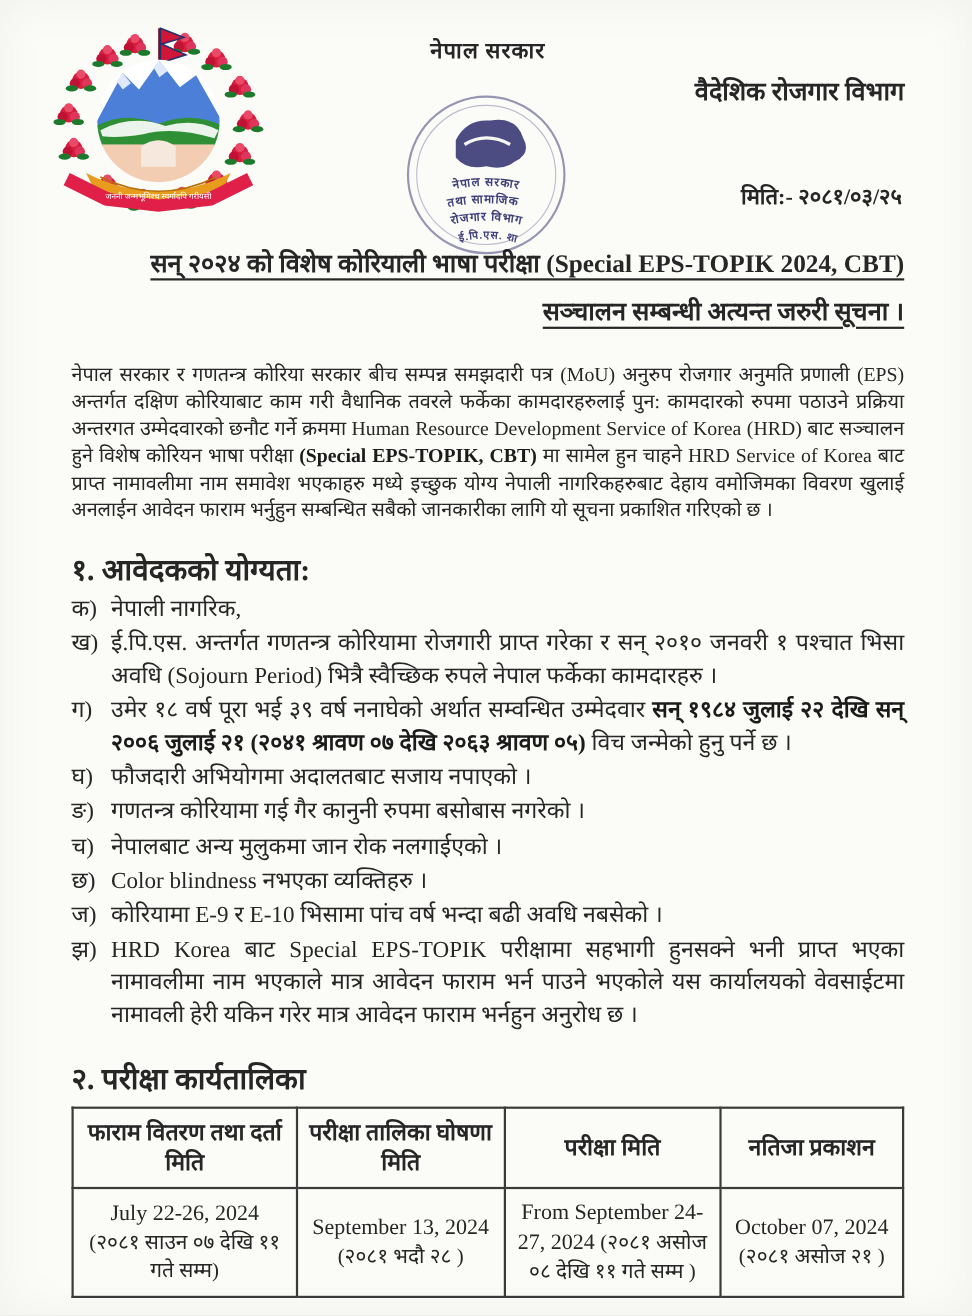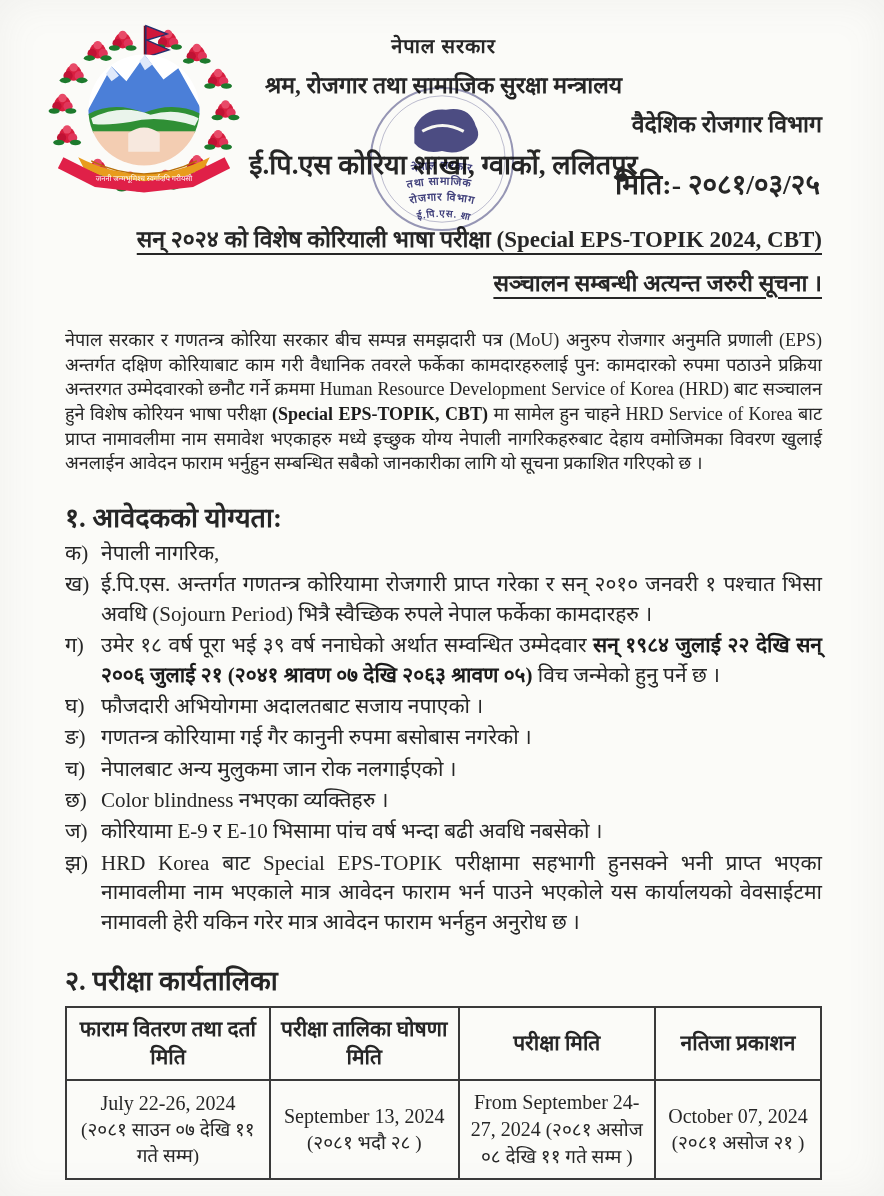--- a/index.html
+++ b/index.html
@@ -16,21 +16,21 @@
     box-shadow: inset 0 0 40px rgba(120,120,110,0.08);
   }
 
   
   .header { position: relative; height: 178px; }
   .org-lines { text-align: center; padding-top: 8px; }
   .org1 { font-size: 20px; font-weight: 600; letter-spacing: 1px; }
   .org2 { font-size: 23px; font-weight: 600; margin-top: 9px; }
   .org3 { font-size: 23px; font-weight: 600; margin-top: 7px; text-align: right; }
   .org4 { font-size: 27px; font-weight: 700; margin-top: 6px; }
-  .date-line { position: absolute; right: 2px; top: 140px; font-size: 28px; font-weight: 600; text-align: right; }
+  .date-line { position: absolute; right: 2px; top: 140px; font-size: 20px; font-weight: 600; text-align: right; }
   .logo { position: absolute; left: -20px; top: -2px; width: 198px; height: 176px; }
   .stamp { position: absolute; left: 298px; top: 56px; width: 158px; height: 158px;
            opacity: 0.88; mix-blend-mode: multiply; }
 
   
   .title-block { text-align: right; margin-top: 20px; }
   .title-line { font-size: 23px; font-weight: 700; text-decoration: underline;
                 text-underline-offset: 6px; text-decoration-thickness: 2px; }
   .title-line + .title-line { margin-top: 12px; display: inline-block; }
 
@@ -119,23 +119,21 @@
       <path d="M48,150 Q105,178 162,150" fill="none" stroke="#b86f08" stroke-width="1.5"></path>
 
       <g>
         <path d="M18,146 L58,166 L105,172 L152,166 L192,146 L198,158 L158,178 L105,184 L52,178 L12,158 Z" fill="#e02048"></path>
         <text x="105" y="172" text-anchor="middle" font-size="8" fill="#ffffff">जननी जन्मभूमिश्च स्वर्गादपि गरीयसी</text>
       </g>
     </svg>
 
     <div class="org-lines">
       <div class="org1">नेपाल सरकार</div>
-      <div class="org2">श्रम, रोजगार तथा सामाजिक सुरक्षा मन्त्रालय</div>
       <div class="org3">वैदेशिक रोजगार विभाग</div>
-      <div class="org4">ई.पि.एस कोरिया शाखा, ग्वार्को, ललितपुर</div>
     </div>
 
     <svg class="stamp" viewBox="0 0 160 160">
       <defs>
         <path id="sarc1" d="M38,96 Q80,84 122,96"></path>
         <path id="sarc2" d="M34,112 Q80,100 126,112"></path>
         <path id="sarc3" d="M38,128 Q80,116 122,128"></path>
         <path id="sarc4" d="M46,144 Q80,133 114,144"></path>
       </defs>
       <circle cx="80" cy="80" r="72" fill="none" stroke="#28286e" stroke-width="2" opacity="0.55"></circle>

